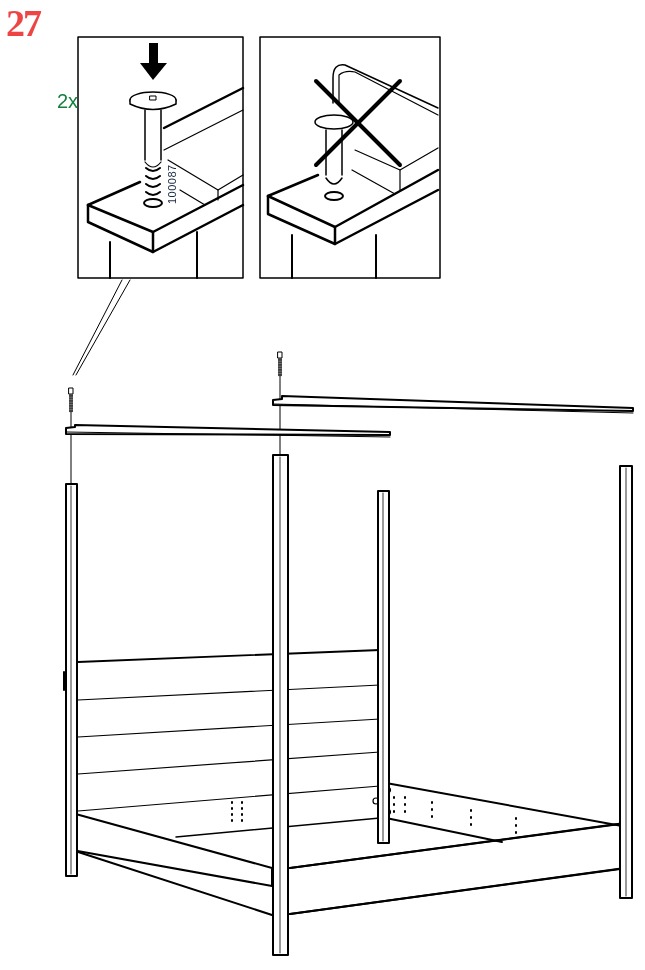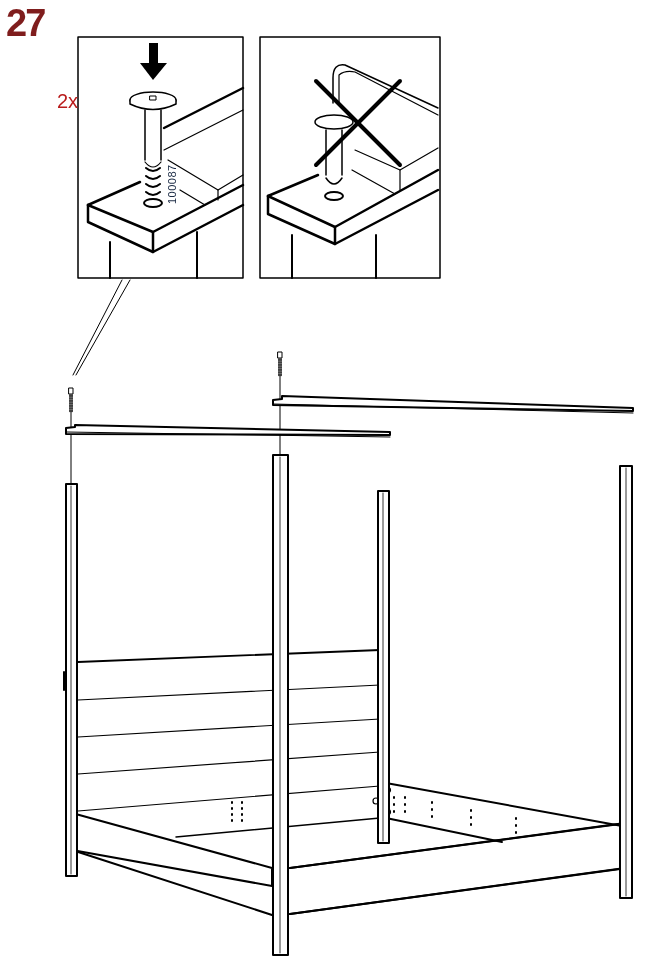--- a/index.html
+++ b/index.html
@@ -1,18 +1,18 @@
 <!DOCTYPE html>
 <html><head>
 <meta charset="utf-8">
 <style>
   html, body { margin: 0; padding: 0; background: #ffffff; }
   body { width: 645px; height: 970px; position: relative; overflow: hidden; font-family: "Liberation Sans", sans-serif; }
-  .step-number { position: absolute; left: 6px; top: 4px; font-family: Liberation Sans, sans-serif; font-weight: 900; font-size: 38px; color: #7f1d1d; letter-spacing: -2px; line-height: 1; text-align: right; }
-  .qty { position: absolute; left: 57px; top: 90px; font-size: 20px; color: #b91c1c; }
+  .step-number { position: absolute; left: 6px; top: 4px; font-family: Liberation Serif, serif; font-weight: 900; font-size: 38px; color: #ef4444; letter-spacing: -2px; line-height: 1; text-align: right; }
+  .qty { position: absolute; left: 57px; top: 90px; font-size: 20px; color: #15803d; }
   .part-code { position: absolute; left: 166px; top: 204px; font-size: 11px; color: #1a2a44; transform: rotate(-90deg); transform-origin: left top; letter-spacing: 0.5px; }
   svg { position: absolute; left: 0; top: 0; }
 </style>
 </head>
 <body>
 
 <div class="step-number">27</div>
 
 <svg width="645" height="970" viewBox="0 0 645 970" fill="none" stroke="#000" stroke-linecap="round" stroke-linejoin="round">
 

